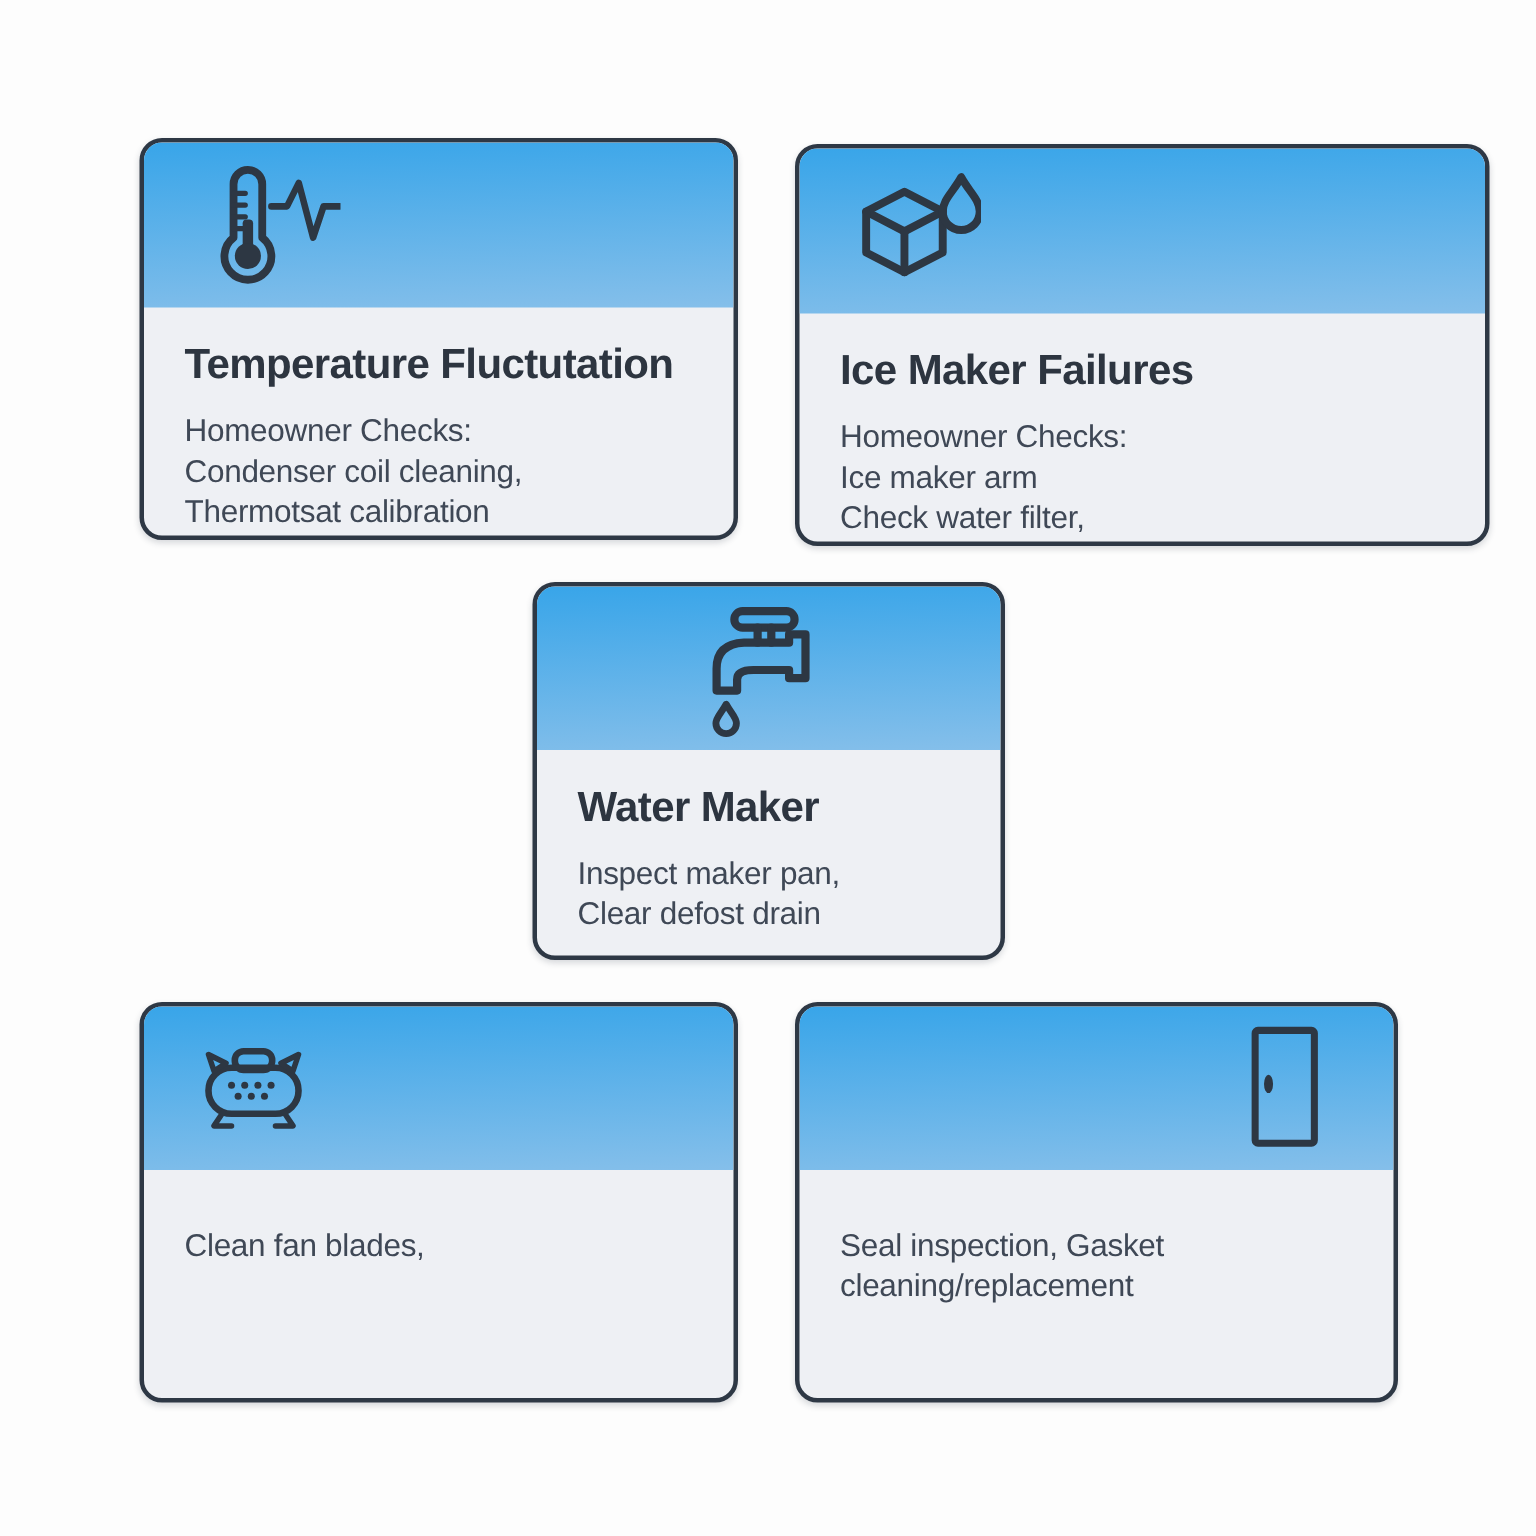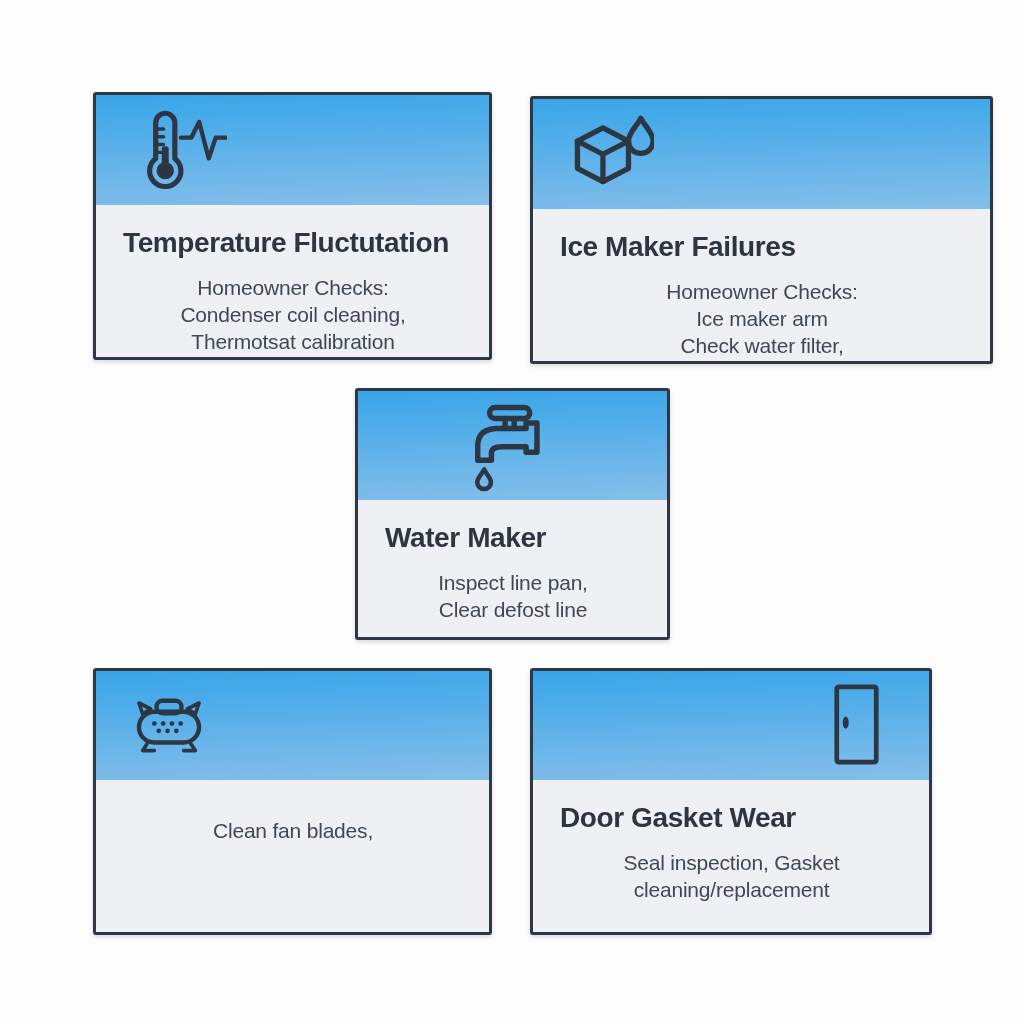--- a/index.html
+++ b/index.html
@@ -11,21 +11,21 @@
   }
   .canvas {
     position: relative;
     width: 1024px; height: 1024px;
     background: var(--page-bg, #fdfdfd);
   }
   .card {
     position: absolute;
     box-sizing: border-box;
     border: 3px solid var(--card-border, #2e3845);
-    border-radius: 3px;
+    border-radius: 15px;
     background: var(--card-body-bg, #eef0f4);
     overflow: hidden;
     box-shadow: 0 2px 4px rgba(40,50,65,0.18);
   }
   .card-1 { left: 93px;  top: 92px;  width: 399px; height: 268px; }
   .card-2 { left: 530px; top: 96px;  width: 463px; height: 268px; }
   .card-3 { left: 355px; top: 388px; width: 315px; height: 252px; }
   .card-4 { left: 93px;  top: 668px; width: 399px; height: 267px; }
   .card-5 { left: 530px; top: 668px; width: 402px; height: 267px; }
 
@@ -54,21 +54,21 @@
 
   .card-body { padding: 22px 26px 0 27px; }
   .card-title {
     margin: 0;
     font-size: 28px;
     font-weight: 700;
     line-height: 32px;
     letter-spacing: -0.4px;
     color: var(--title-color, #2d3540);
   }
-  .card-lines { margin-top: 15px; text-align: center; }
+  .card-lines { margin-top: 15px; }
   .line {
     font-size: 21px;
     line-height: 27px;
     letter-spacing: -0.2px;
     color: var(--text-color, #3f4856);
   }
 </style>
 </head>
 <body>
 
@@ -118,22 +118,22 @@
       <svg class="icon" viewBox="0 0 92 102">
         <rect class="s" x="24" y="6" width="44" height="12" rx="6"></rect>
         <path class="s" d="M41 18 V29 M51 18 V29"></path>
         <path class="s" d="M11 64 V48 Q11 30 31 29 H64 V23 H76 V55 H64 V49 H38 Q26 49 26 56 V64 Z"></path>
         <path class="s w5" d="M18 74 c-3.5 6.5 -7.5 9.5 -7.5 14 a7.5 7.5 0 0 0 15 0 c0 -4.5 -4 -7.5 -7.5 -14 Z"></path>
       </svg>
     </div>
     <div class="card-body">
       <h2 class="card-title">Water Maker</h2>
       <div class="card-lines">
-        <div class="line">Inspect line pan,</div>
-        <div class="line">Clear defost line</div>
+        <div class="line">Inspect maker pan,</div>
+        <div class="line">Clear defost drain</div>
       </div>
     </div>
   </section>
 
   <section class="card card-4">
     <div class="card-header">
       <svg class="icon" viewBox="0 0 112 86">
         <rect class="s" x="39" y="12" width="34" height="17" rx="8"></rect>
         <rect class="s" x="15" y="27" width="82" height="42" rx="21"></rect>
         <path class="s w5" d="M20 30 L15 15 L31 23 Z"></path>
@@ -156,21 +156,20 @@
   </section>
 
   <section class="card card-5">
     <div class="card-header">
       <svg class="icon" viewBox="0 0 50 88">
         <rect class="s w5" x="4" y="4" width="42" height="80" rx="2"></rect>
         <ellipse class="f" cx="13.5" cy="42" rx="3.2" ry="6.5"></ellipse>
       </svg>
     </div>
     <div class="card-body">
-      <h2 class="card-title">Door Gasket Wear</h2>
       <div class="card-lines">
         <div class="line">Seal inspection, Gasket</div>
         <div class="line">cleaning/replacement</div>
       </div>
     </div>
   </section>
 
 </div>
 
 </body></html>

